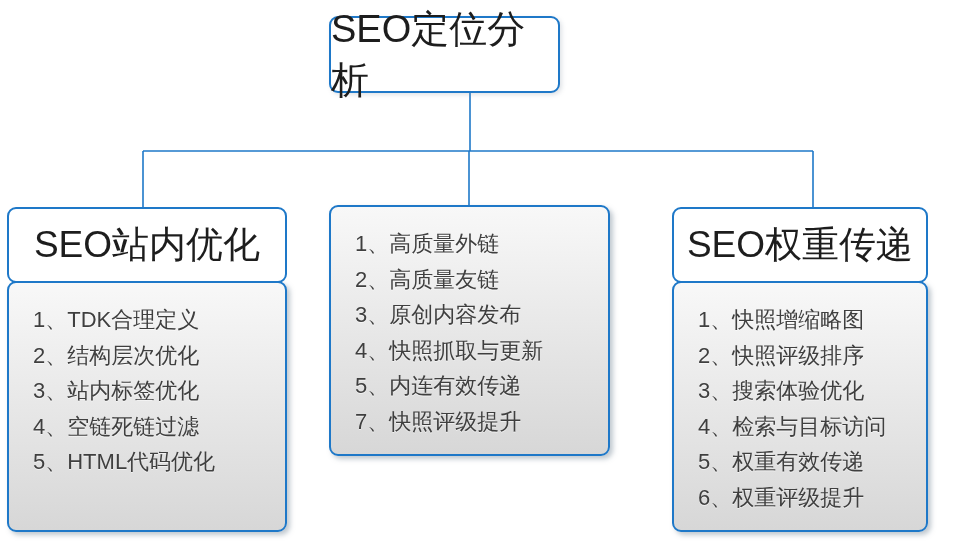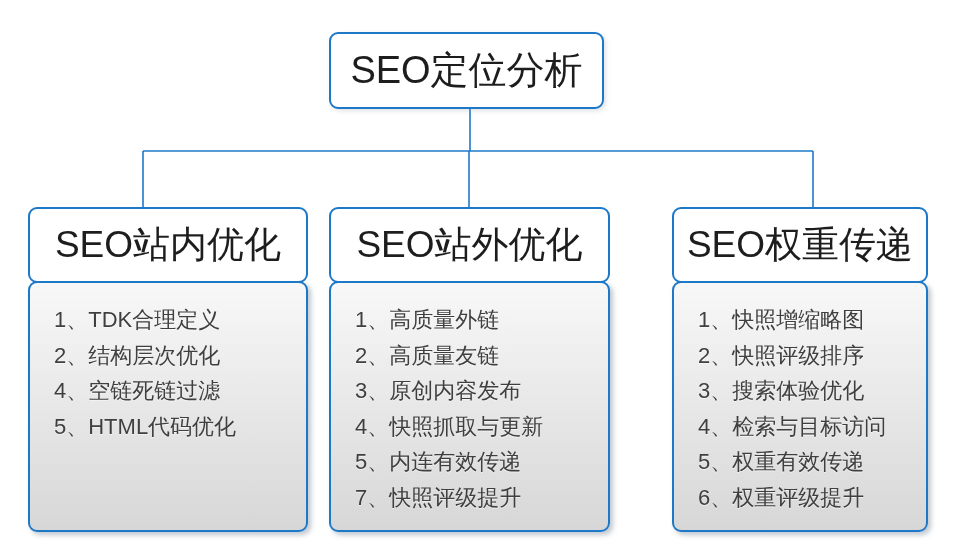--- a/index.html
+++ b/index.html
@@ -34,26 +34,26 @@
   .node {
     position: absolute;
     background: var(--box-bg);
     border: 2px solid var(--accent);
     border-radius: 9px;
     display: flex; align-items: center; justify-content: center;
     color: var(--text);
     box-shadow: 2px 2px 4px rgba(130,145,160,0.25);
   }
   .root-node {
-    left: 329px; top: 32px;
-    width: 275px; height: 77px;
+    left: 329px; top: 16px;
+    width: 231px; height: 77px;
     font-size: 38px;
   }
   .column { position: absolute; top: 207px; }
-  .col-0 { left: 7px;   width: 280px; margin-left: 21px; }
+  .col-0 { left: 7px;   width: 280px; }
   .col-1 { left: 329px; width: 281px; }
   .col-2 { left: 672px; width: 256px; }
   .panel-header {
     position: relative;
     width: 100%; height: 76px;
     background: var(--box-bg);
     border: 2px solid var(--accent);
     border-radius: 9px;
     display: flex; align-items: center; justify-content: center;
     font-size: 37px;
@@ -97,29 +97,27 @@
     <span>SEO定位分析</span>
   </div>
 
   <div class="column col-0">
     <div class="panel-header">
       <span>SEO站内优化</span>
     </div>
     <div class="panel-list">
       <div class="list-item">1、TDK合理定义</div>
       <div class="list-item">2、结构层次优化</div>
+      <div class="list-item">3、站内标签优化</div>
       <div class="list-item">4、空链死链过滤</div>
       <div class="list-item">5、HTML代码优化</div>
     </div>
   </div>
 
   <div class="column col-1">
-    <div class="panel-header">
-      <span>SEO站外优化</span>
-    </div>
     <div class="panel-list">
       <div class="list-item">1、高质量外链</div>
       <div class="list-item">2、高质量友链</div>
       <div class="list-item">3、原创内容发布</div>
       <div class="list-item">4、快照抓取与更新</div>
       <div class="list-item">5、内连有效传递</div>
       <div class="list-item">7、快照评级提升</div>
     </div>
   </div>
 

